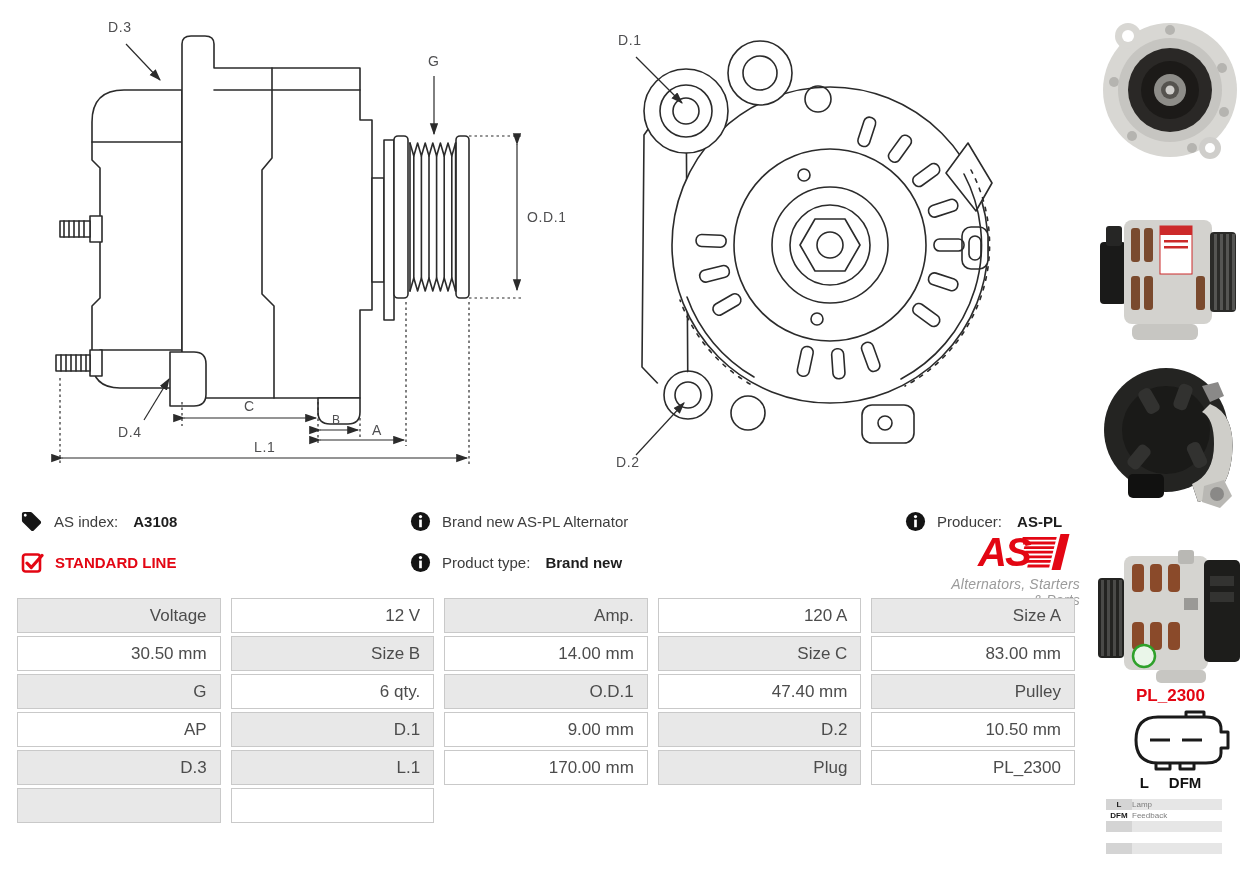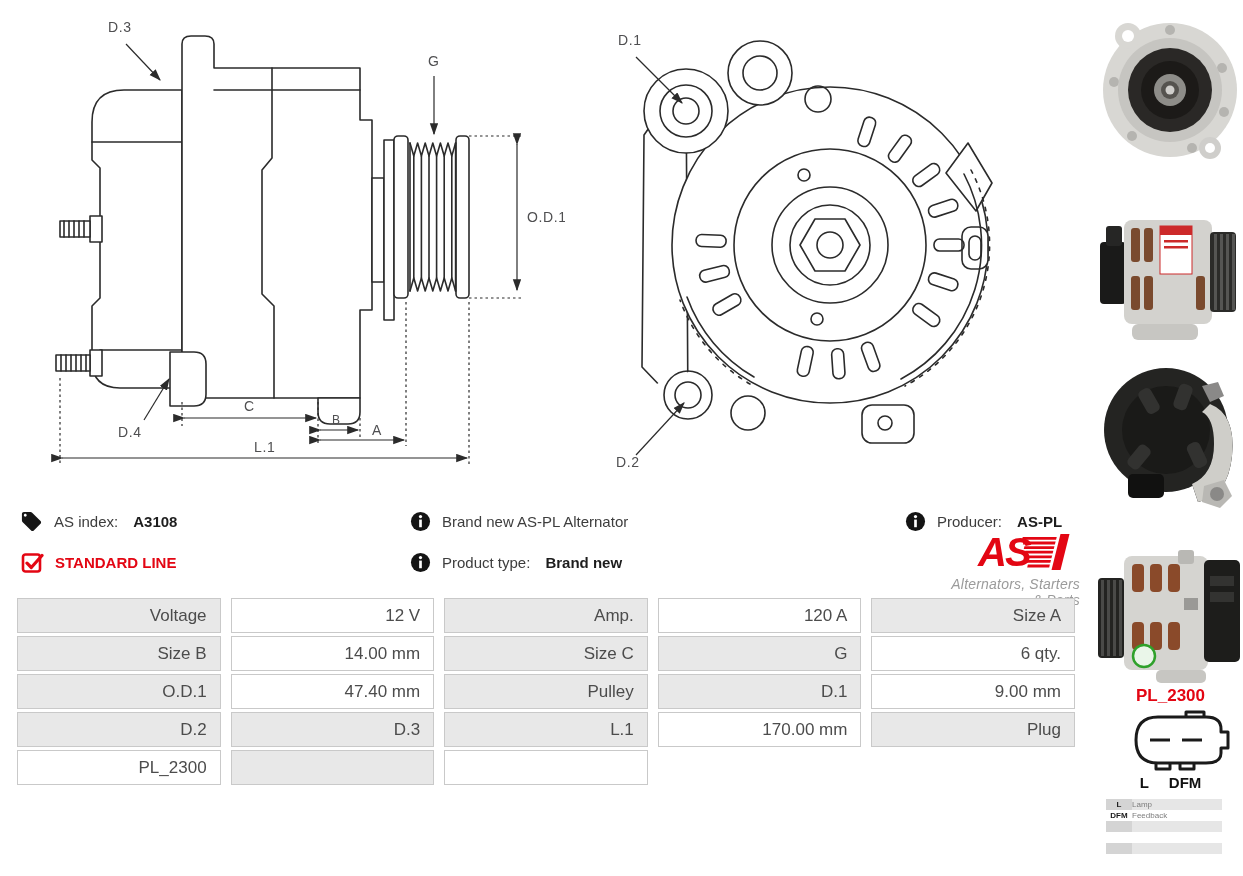--- a/index.html
+++ b/index.html
@@ -342,34 +342,38 @@
     <div class="logo-tagline" style="text-align:right">Alternators, Starters &amp; Parts</div>
   </div>
 
   <div class="spec-grid">
     <div class="cell lab">Voltage</div>
     <div class="cell val">12 V</div>
     <div class="cell lab">Amp.</div>
     <div class="cell val">120 A</div>
 
     <div class="cell lab">Size A</div>
+    <div class="cell val">30.50 mm</div>
     <div class="cell lab">Size B</div>
     <div class="cell val">14.00 mm</div>
 
     <div class="cell lab">Size C</div>
+    <div class="cell val">83.00 mm</div>
     <div class="cell lab">G</div>
     <div class="cell val">6 qty.</div>
 
     <div class="cell lab">O.D.1</div>
     <div class="cell val">47.40 mm</div>
     <div class="cell lab">Pulley</div>
+    <div class="cell val">AP</div>
 
     <div class="cell lab">D.1</div>
     <div class="cell val">9.00 mm</div>
     <div class="cell lab">D.2</div>
+    <div class="cell val">10.50 mm</div>
 
     <div class="cell lab">D.3</div>
     <div class="cell lab">L.1</div>
     <div class="cell val">170.00 mm</div>
 
     <div class="cell lab">Plug</div>
     <div class="cell val">PL_2300</div>
     <div class="cell lab"></div>
     <div class="cell val"></div>
   </div>

